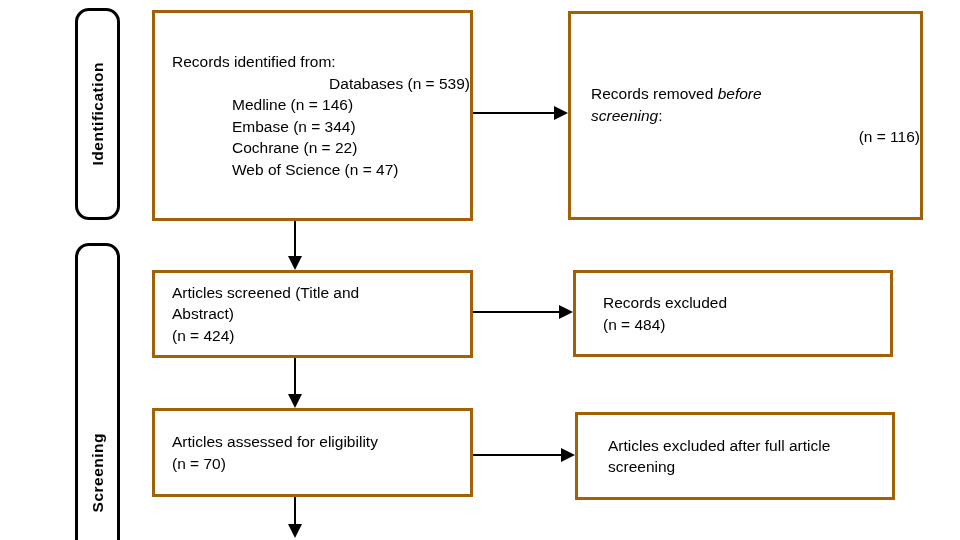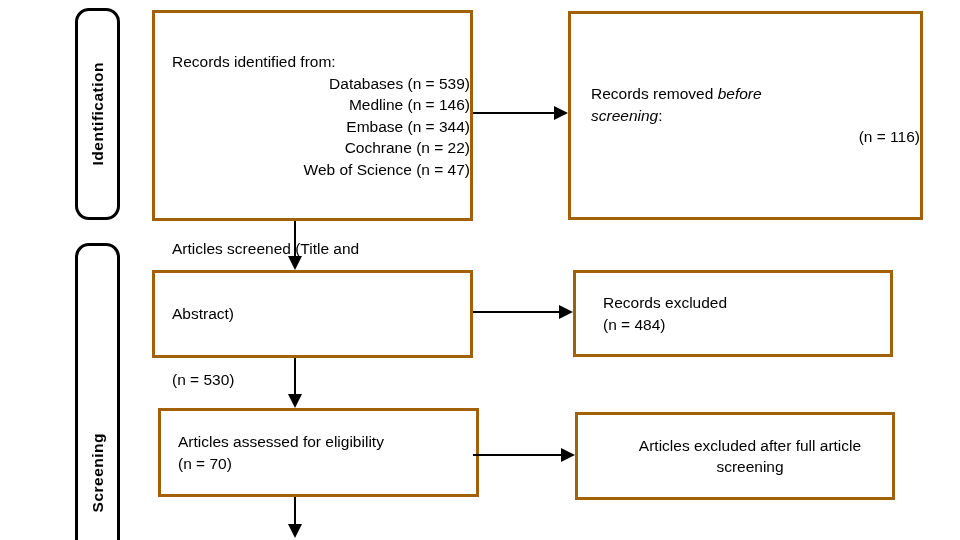--- a/index.html
+++ b/index.html
@@ -24,21 +24,21 @@
     display: flex;
     flex-direction: column;
     justify-content: center;
     font-size: 15.5px;
     line-height: 21.5px;
     color: #000000;
   }
   .flow-box .line { white-space: nowrap; }
   .ind0 { padding-left: 0; }
   .ind1 { padding-left: 31px; text-align: right; }
-  .ind2 { padding-left: 60px; text-align: right; }
+  .ind2 { padding-left: 60px; }
 
   .stage-label {
     position: absolute;
     border: 3px solid #000000;
     border-radius: 14px;
     background: #ffffff;
     box-sizing: border-box;
     display: flex;
     align-items: center;
     justify-content: center;
@@ -46,24 +46,24 @@
   .stage-label .vtext {
     writing-mode: vertical-rl;
     transform: rotate(180deg);
     font-weight: bold;
     font-size: 15.5px;
     letter-spacing: 0.5px;
     white-space: nowrap;
   }
   #box-identified      { left: 152px; top: 10px;  width: 321px; height: 211px; padding-left: 17px; }
   #box-removed         { left: 568px; top: 11px;  width: 355px; height: 209px; padding-left: 20px; }
-  #box-screened        { left: 152px; top: 270px; width: 321px; height: 88px;  padding-left: 17px; gap: 44px; }
+  #box-screened        { left: 152px; top: 270px; width: 321px; height: 88px;  padding-left: 17px; }
   #box-excl-screen     { left: 573px; top: 270px; width: 320px; height: 87px;  padding-left: 27px; }
-  #box-assessed        { left: 152px; top: 408px; width: 321px; height: 89px;  padding-left: 17px; margin-left: 6px; }
-  #box-excl-full       { left: 575px; top: 412px; width: 320px; height: 88px;  padding-left: 30px; text-align: center; }
+  #box-assessed        { left: 152px; top: 408px; width: 321px; height: 89px;  padding-left: 17px; }
+  #box-excl-full       { left: 575px; top: 412px; width: 320px; height: 88px;  padding-left: 30px; }
 
   #stage-identification { left: 75px; top: 8px;   width: 45px; height: 212px; }
   #stage-screening      { left: 75px; top: 243px; width: 45px; height: 460px; }
 
   .arrow-layer {
     position: absolute;
     left: 0; top: 0;
     width: 960px; height: 540px;
     pointer-events: none;
   }
@@ -91,21 +91,21 @@
 
   <div class="flow-box" id="box-removed">
     <div class="line ind0"><span>Records removed </span><i>before</i></div>
     <div class="line ind0"><i>screening</i><span>:</span></div>
     <div class="line ind1">(n = 116)</div>
   </div>
 
   <div class="flow-box" id="box-screened">
     <div class="line ind0">Articles screened (Title and</div>
     <div class="line ind0">Abstract)</div>
-    <div class="line ind0">(n = 530)</div>
+    <div class="line ind0">(n = 424)</div>
   </div>
 
   <div class="flow-box" id="box-excl-screen">
     <div class="line ind0">Records excluded</div>
     <div class="line ind0">(n = 484)</div>
   </div>
 
   <div class="flow-box" id="box-assessed">
     <div class="line ind0">Articles assessed for eligibility</div>
     <div class="line ind0">(n = 70)</div>

